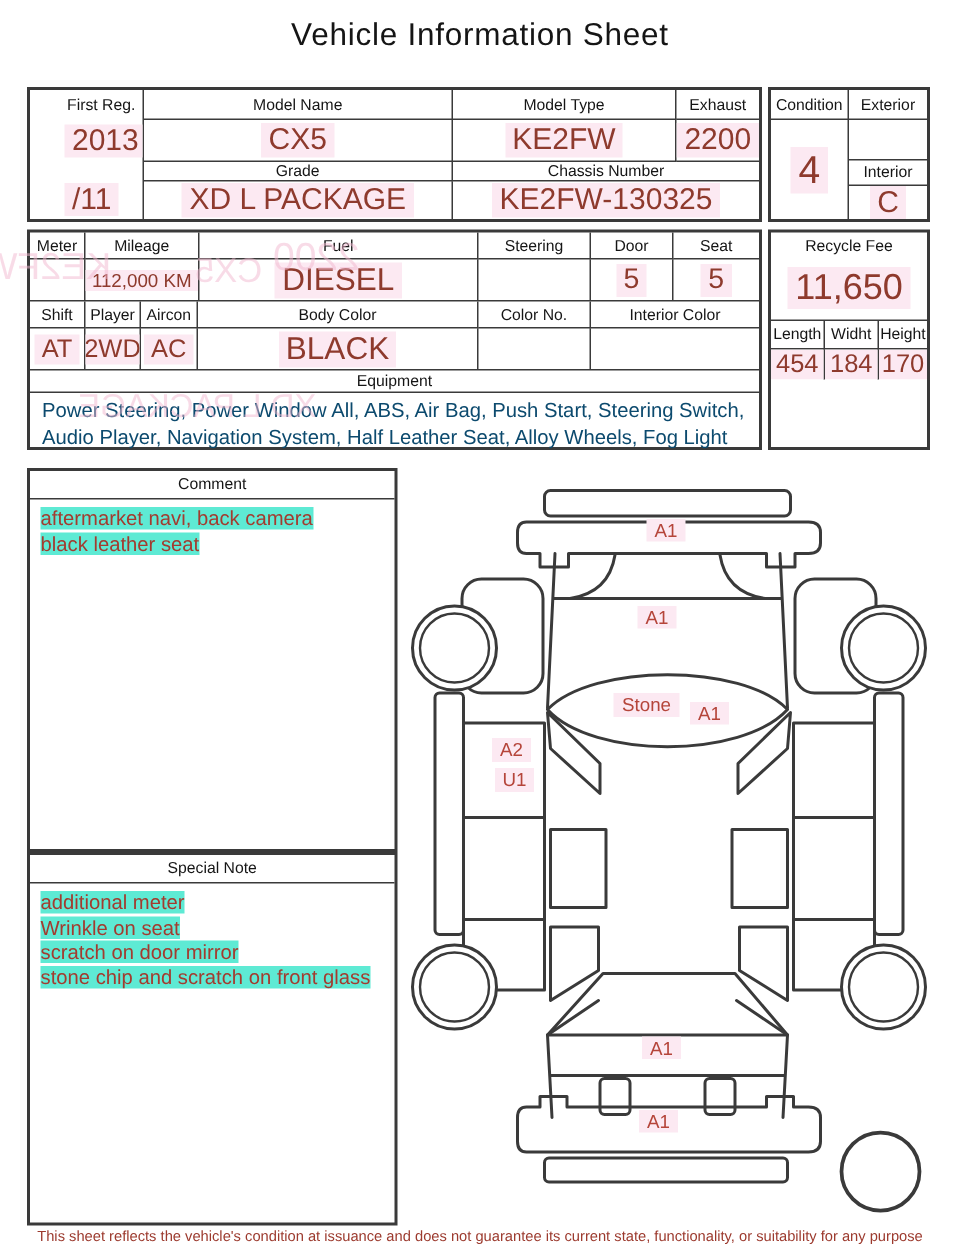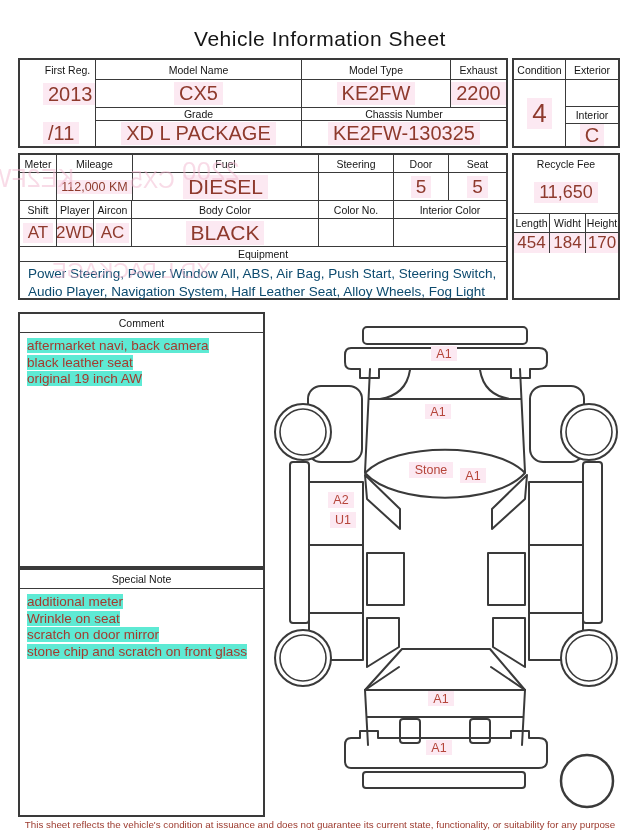--- a/index.html
+++ b/index.html
@@ -1,37 +1,37 @@
 <!DOCTYPE html>
 <html><head>
 <meta charset="utf-8">
 <style>
   * { box-sizing: border-box; margin: 0; padding: 0; }
   html,body { background:#fff; }
   body { font-family: "Liberation Sans", sans-serif; }
   .page { position: relative; width: 640px; height: 835px; background: #fff; overflow: hidden; }
 
-  .title { position:absolute; top:27px; left:0; width:100%; text-align:center;
+  .title { position:absolute; top:12px; left:0; width:100%; text-align:center;
            font-size:21px; color:#151515; letter-spacing:0.5px; }
 
   .box { position:absolute; border:2px solid #3a3a3a; background:transparent; }
 
   .grid { display:grid; width:100%; height:100%; }
   .cell { display:flex; align-items:center; justify-content:center; overflow:hidden; }
   .bR { border-right:1.5px solid #3a3a3a; }
   .bB { border-bottom:1.5px solid #3a3a3a; }
 
   .lbl { font-size:10.5px; color:#151515; }
   .val { color:#8e3a2d; }
   .hl { background:#fce9f2; padding:0 5px; white-space:nowrap; }
   .hl:empty { background:none; padding:0; }
 
   .v20 { font-size:20px; } .v21 { font-size:21px; } .v19 { font-size:19px; }
   .v17 { font-size:17px; } .v26 { font-size:26px; } .v13 { font-size:12.5px; }
-  .v22 { font-size:18px; }
+  .v22 { font-size:24px; }
 
   .firstreg { flex-direction:column; align-items:flex-start; justify-content:center; padding-left:3px;gap:17px; }
   .firstreg div { line-height:22px; }
 
   .eq-head { height:15px; display:flex; align-items:center; justify-content:center; }
   .eq-text { padding:3px 8px; font-size:13.5px; line-height:18px; color:#0c4a6e; text-align:left; }
 
   .note-head { height:19px; display:flex; align-items:center; justify-content:center;
                border-bottom:1.5px solid #3a3a3a; }
   .note-body { padding:5px 7px; }
@@ -183,21 +183,20 @@
           <span class="hl">170</span>
         </div>
     </div>
   </div>
 
   <div class="box" style="left:18px; top:312px; width:247px; height:256px;">
     <div class="note-head lbl">Comment</div>
     <div class="note-body">
       <div class="note-line"><span>aftermarket navi, back camera</span></div>
       <div class="note-line"><span>black leather seat</span></div>
-      <div class="note-line"><span>original 19 inch AW</span></div>
     </div>
   </div>
 
   <div class="box" style="left:18px; top:568px; width:247px; height:249px;">
     <div class="note-head lbl">Special Note</div>
     <div class="note-body">
       <div class="note-line"><span>additional meter</span></div>
       <div class="note-line"><span>Wrinkle on seat</span></div>
       <div class="note-line"><span>scratch on door mirror</span></div>
       <div class="note-line"><span>stone chip and scratch on front glass</span></div>

